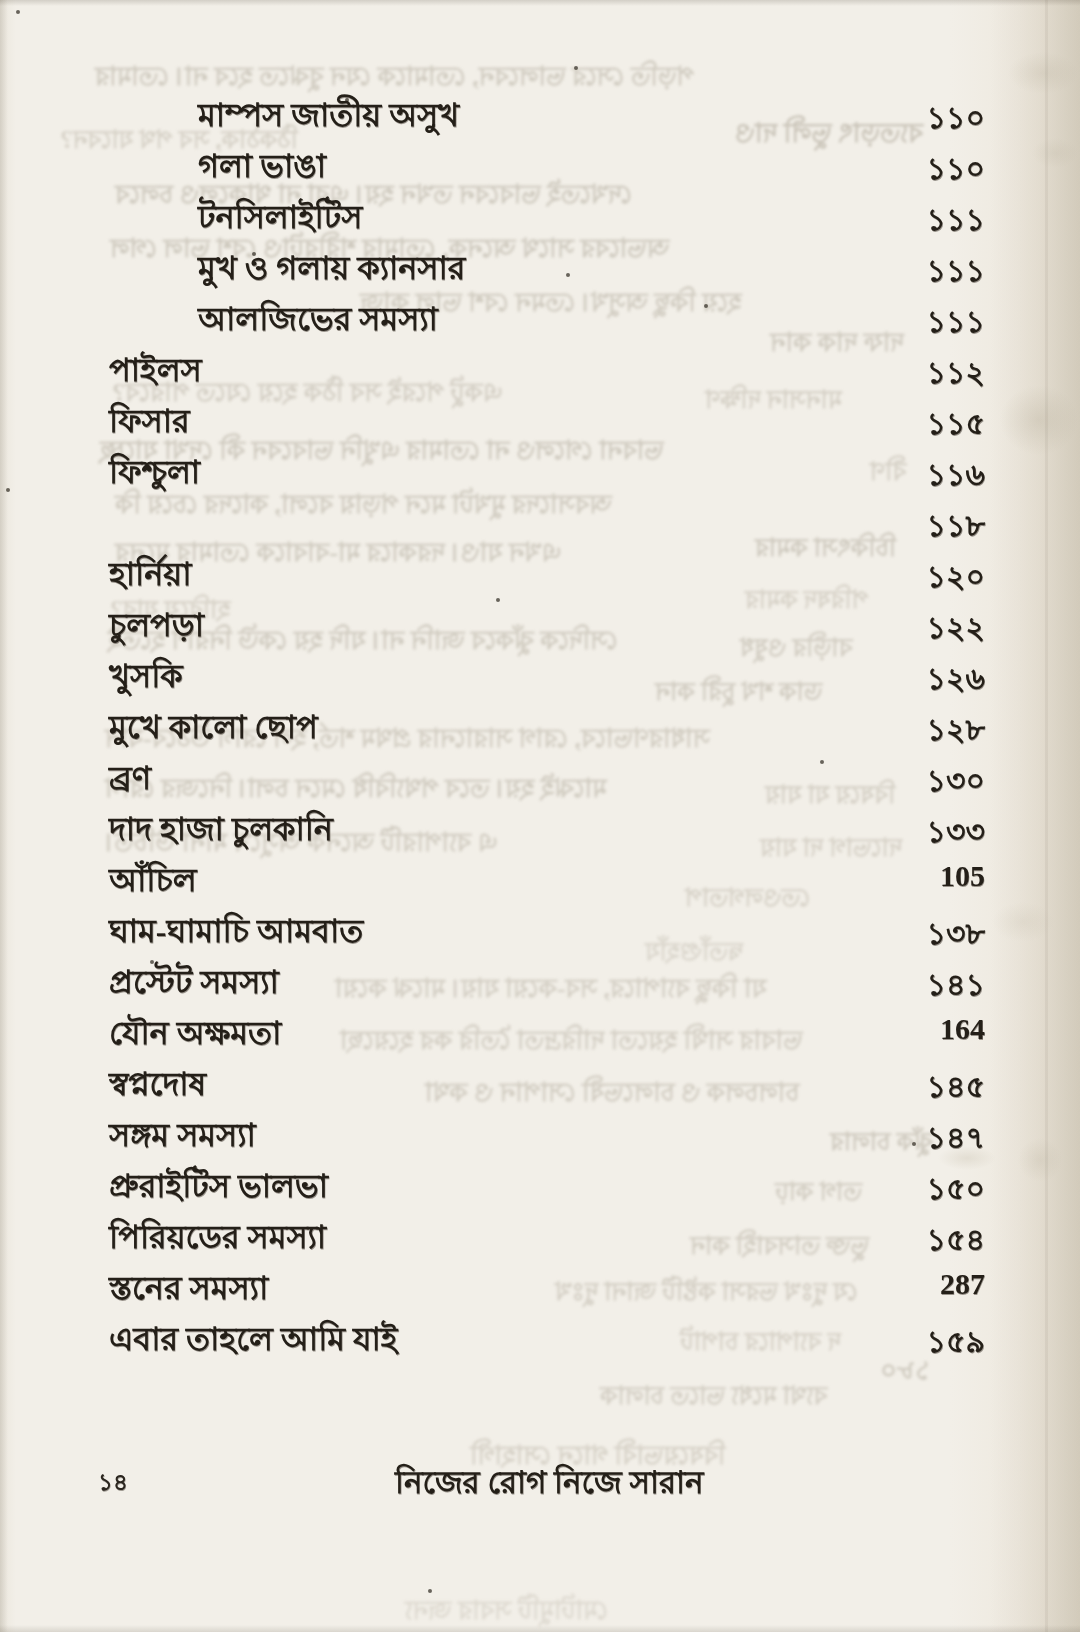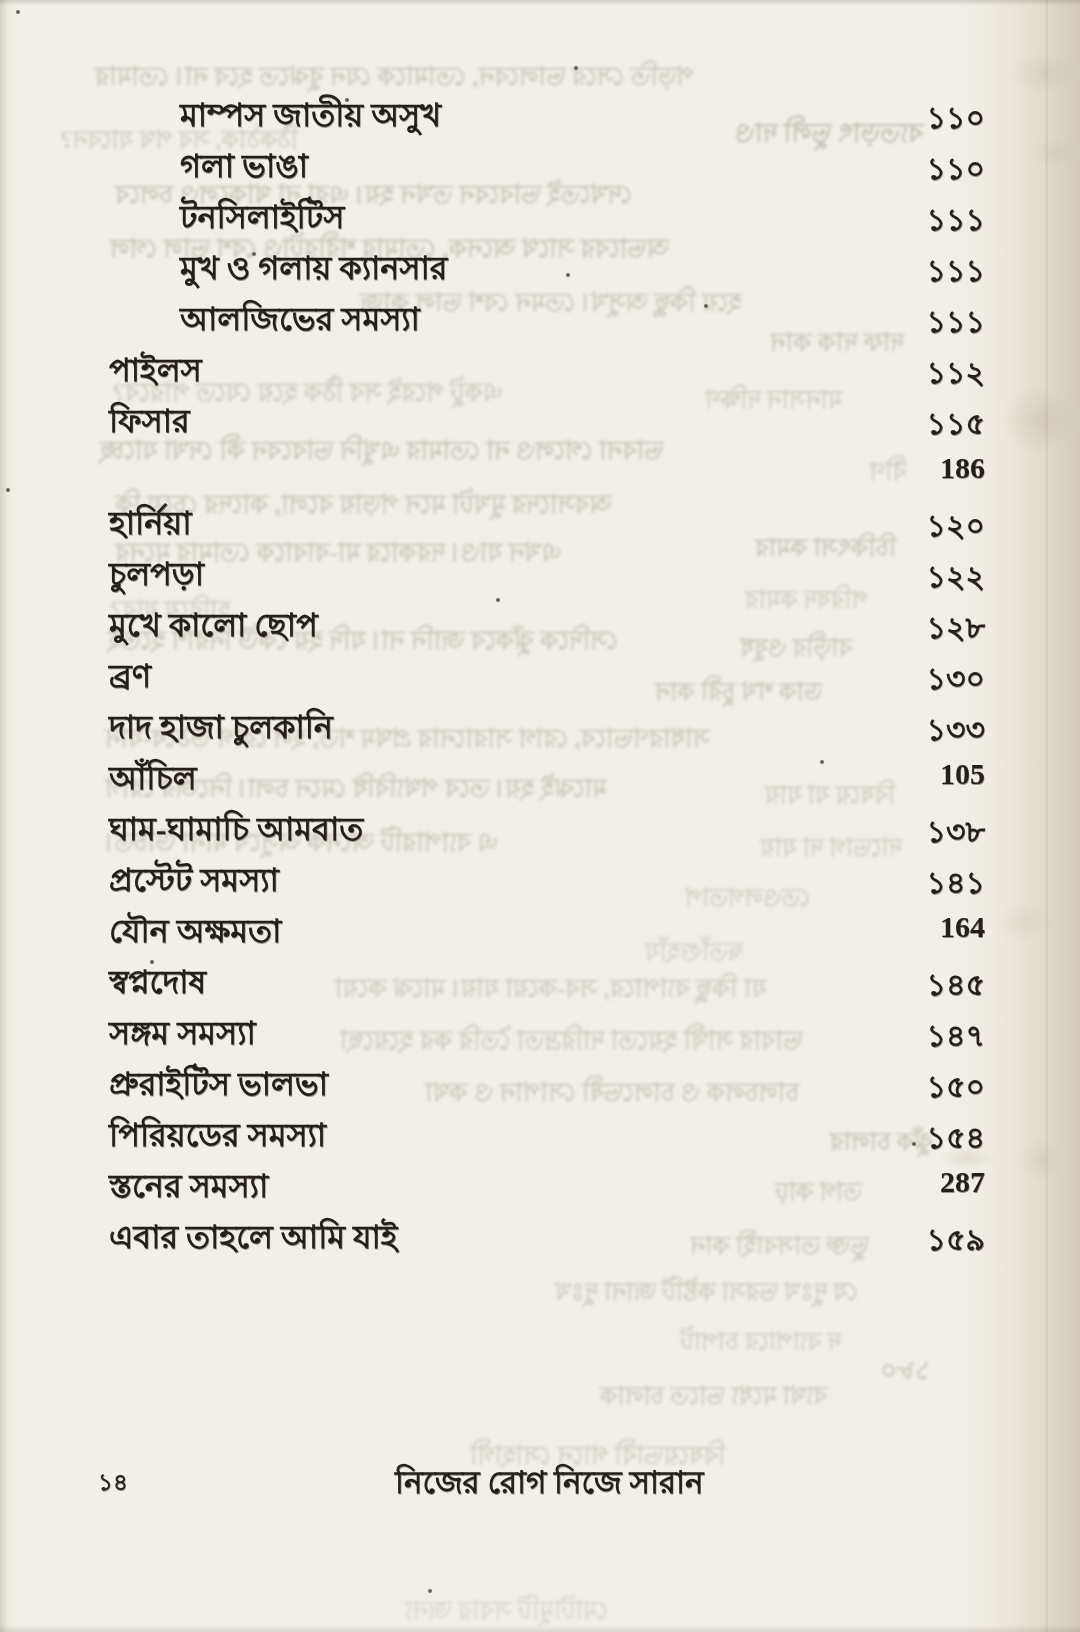--- a/index.html
+++ b/index.html
@@ -26,21 +26,21 @@
   .speck{position:absolute;width:4px;height:4px;border-radius:50%;background:#3a342b;opacity:.75;}
 
   
   .toc{position:absolute;top:88px;left:0;width:100%;}
   .toc-row{position:relative;height:51px;}
   .toc-label{
     position:absolute;left:109px;top:2px;font-size:32px;font-weight:700;
     color:#241f18;white-space:nowrap;
     text-shadow:0.6px 0.6px 0 rgba(40,32,22,.45);
   }
-  .toc-row.indent .toc-label{left:180px;}
+  .toc-row.indent .toc-label{left:198px;}
   .toc-page{
     position:absolute;right:95px;top:6px;font-size:30px;font-weight:700;
     color:#241f18;text-shadow:0.6px 0.6px 0 rgba(40,32,22,.45);
   }
 
   
   .footer{position:absolute;top:1458px;left:0;width:100%;height:52px;}
   .folio{
     position:absolute;left:98px;top:6px;font-size:23px;font-weight:700;color:#2a251e;
     text-shadow:0.5px 0.5px 0 rgba(40,32,22,.4);
@@ -142,29 +142,37 @@
       </div>
       <div class="toc-row">
         <span class="toc-label">পাইলস</span>
         <span class="toc-page">১১২</span>
       </div>
       <div class="toc-row">
         <span class="toc-label">ফিসার</span>
         <span class="toc-page">১১৫</span>
       </div>
       <div class="toc-row">
-        <span class="toc-page">186</span>
+        <span class="toc-label">ফিশ্চুলা</span>
+        <span class="toc-page">১১৬</span>
+      </div>
+      <div class="toc-row">
+        <span class="toc-page">১১৮</span>
       </div>
       <div class="toc-row">
         <span class="toc-label">হার্নিয়া</span>
         <span class="toc-page">১২০</span>
       </div>
       <div class="toc-row">
         <span class="toc-label">চুলপড়া</span>
         <span class="toc-page">১২২</span>
+      </div>
+      <div class="toc-row">
+        <span class="toc-label">খুসকি</span>
+        <span class="toc-page">১২৬</span>
       </div>
       <div class="toc-row">
         <span class="toc-label">মুখে কালো ছোপ</span>
         <span class="toc-page">১২৮</span>
       </div>
       <div class="toc-row">
         <span class="toc-label">ব্রণ</span>
         <span class="toc-page">১৩০</span>
       </div>
       <div class="toc-row">

